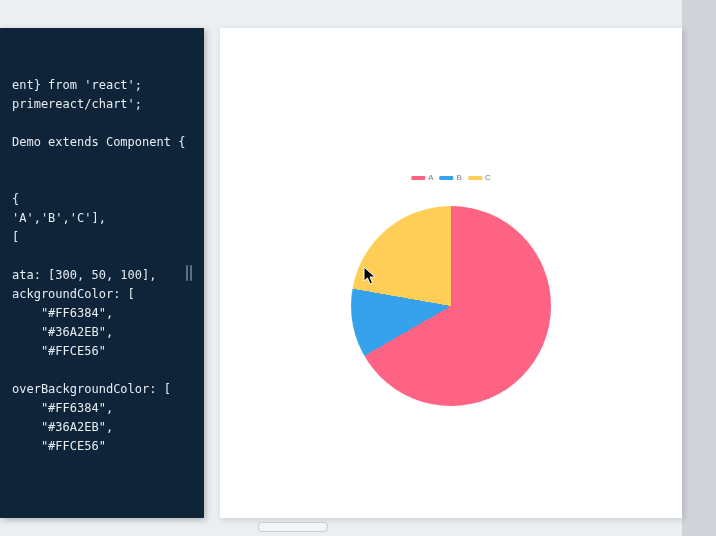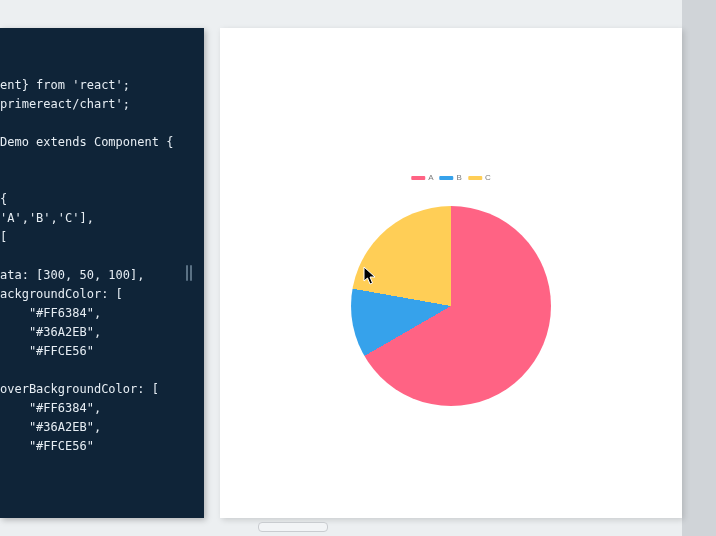--- a/index.html
+++ b/index.html
@@ -1,21 +1,21 @@
 <!DOCTYPE html>
 <html><head>
 <meta charset="utf-8">
 <style>
   * { box-sizing: border-box; margin: 0; padding: 0; }
   html, body { width: 716px; height: 536px; overflow: hidden; background: #e5e5e5; font-family: ui-monospace, SFMono-Regular, Menlo, Monaco, Consolas, monospace; }
   .stage { position: relative; width: 716px; height: 536px; background: #eceff1; }
   .code-panel {
     position: absolute; left: 0; top: 28px; width: 204px; height: 490px;
     background: #0f2438; color: #e6edf3; font-size: 12px; line-height: 19px;
-    padding: 10px 0 10px 0; overflow: hidden; white-space: pre;
+    padding: 10px 0 10px 12px; overflow: hidden; white-space: pre;
     box-shadow: 2px 2px 6px rgba(0,0,0,.25);
   }
   .code-panel pre { font-family: inherit; font-size: 12px; line-height: 19px; color: #e6edf3; }
   .splitter {
     position: absolute; left: 184px; top: 264px; width: 10px; height: 18px;
     display: flex; gap: 2px; align-items: center; justify-content: center;
     cursor: col-resize;
   }
   .splitter .bar { width: 2px; height: 16px; background: #5a7184; border-radius: 1px; }
   .preview-panel {

